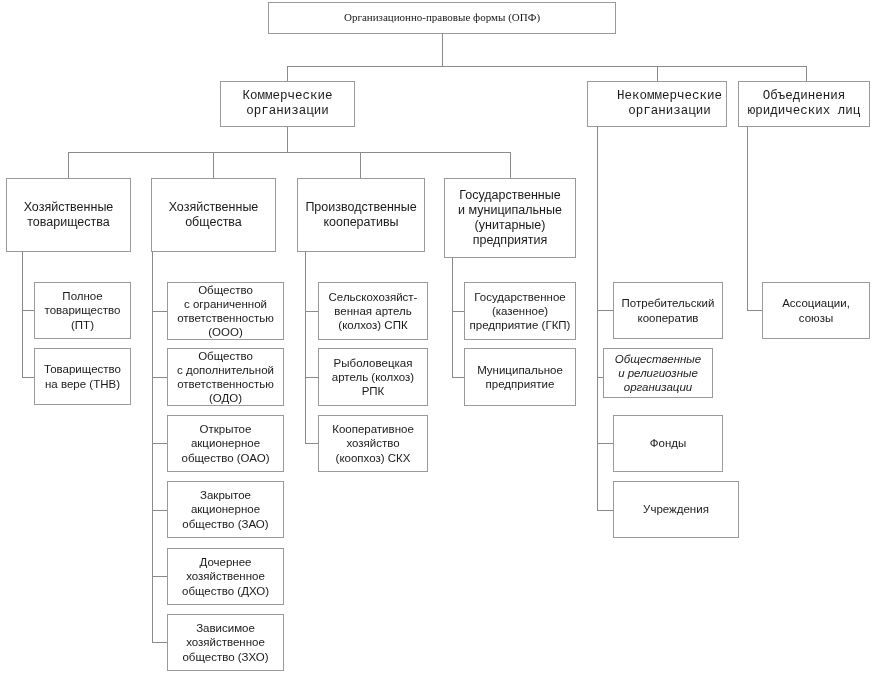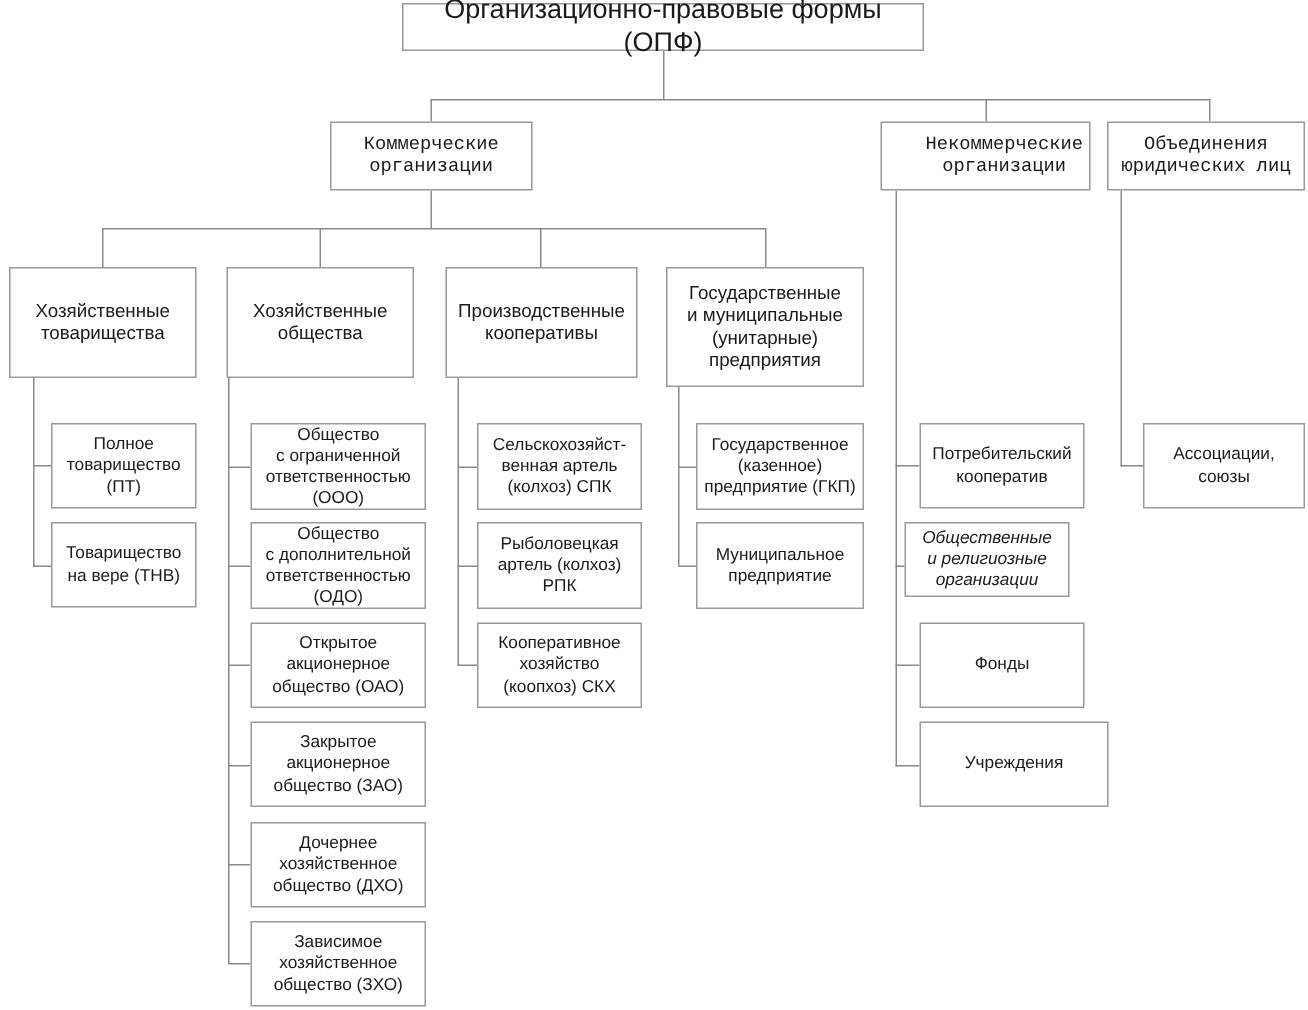--- a/index.html
+++ b/index.html
@@ -39,21 +39,21 @@
     text-align: center;
     line-height: 1.22;
     padding: 2px 3px;
     white-space: pre-line;
   }
   .node .txt {
     display: block;
     width: 100%;
     white-space: pre-line;
   }
-  .lvl-root { font-size: 18px; }
+  .lvl-root { font-size: 11px; font-family: Liberation Serif, serif; }
   .lvl-2    { font-size: 12.5px; font-family: Liberation Mono, monospace; }
   .lvl-3    { font-size: 12.5px; }
   .leaf     { font-size: 11.5px; }
 </style>
 </head>
 <body>
 
 <div id="chart-canvas">
 
   <div class="conn conn-v" style="left:442px; top:33px; width:1px; height:33px;"></div>

